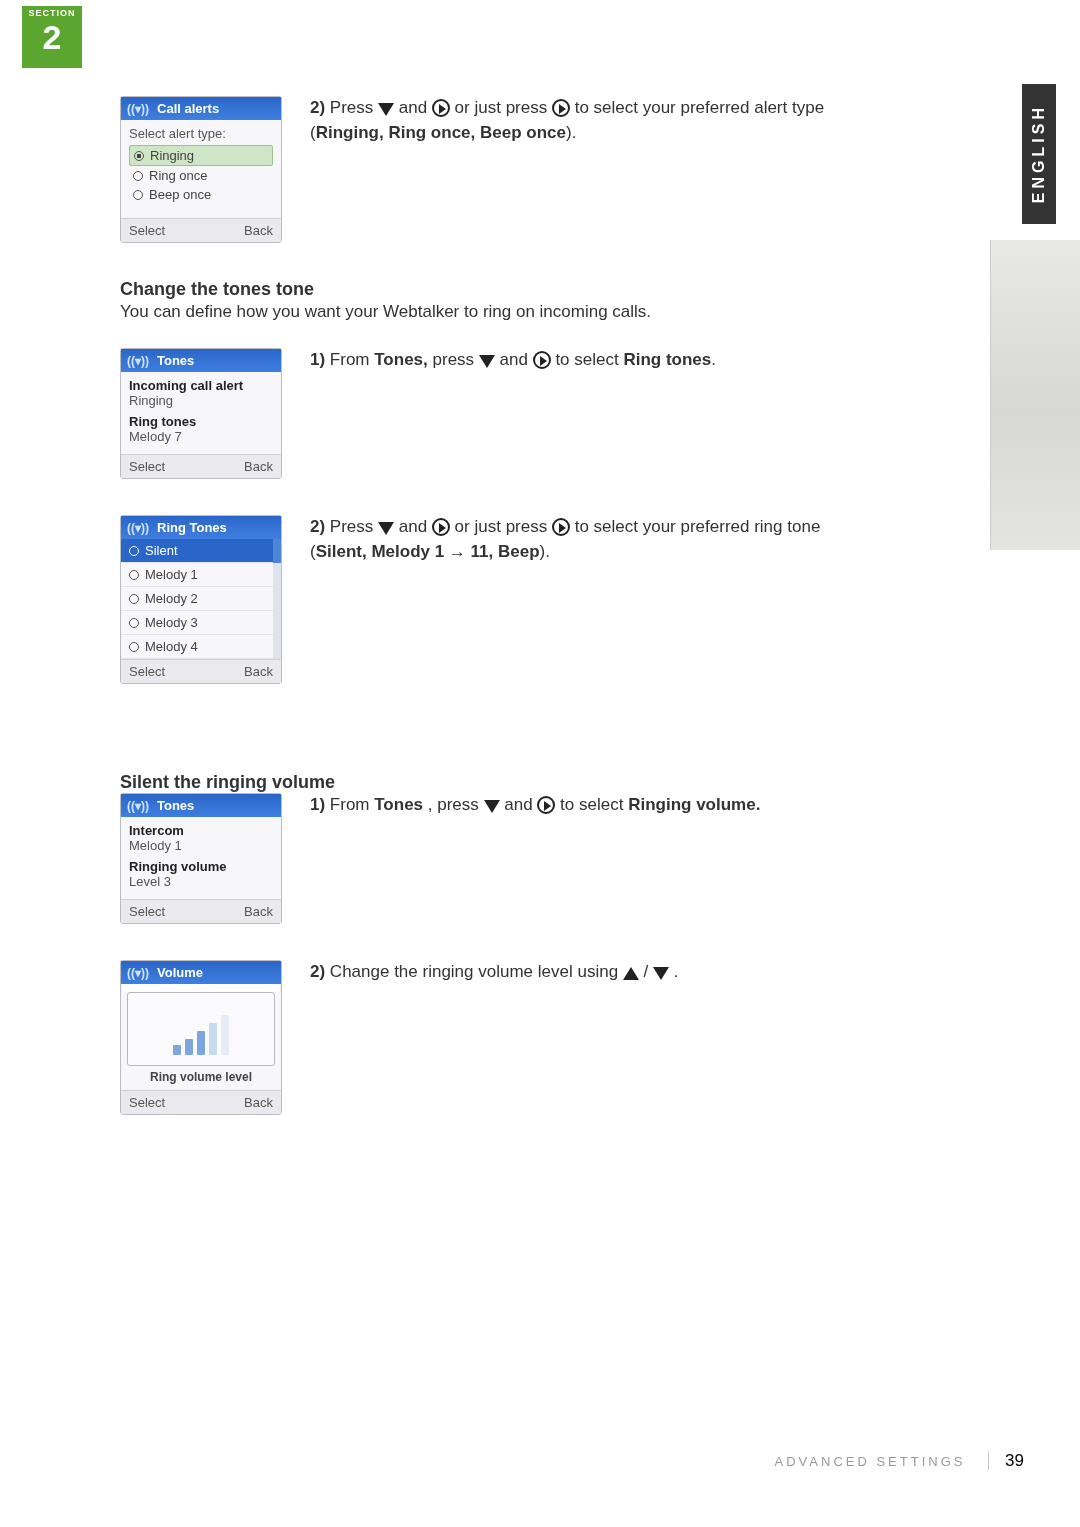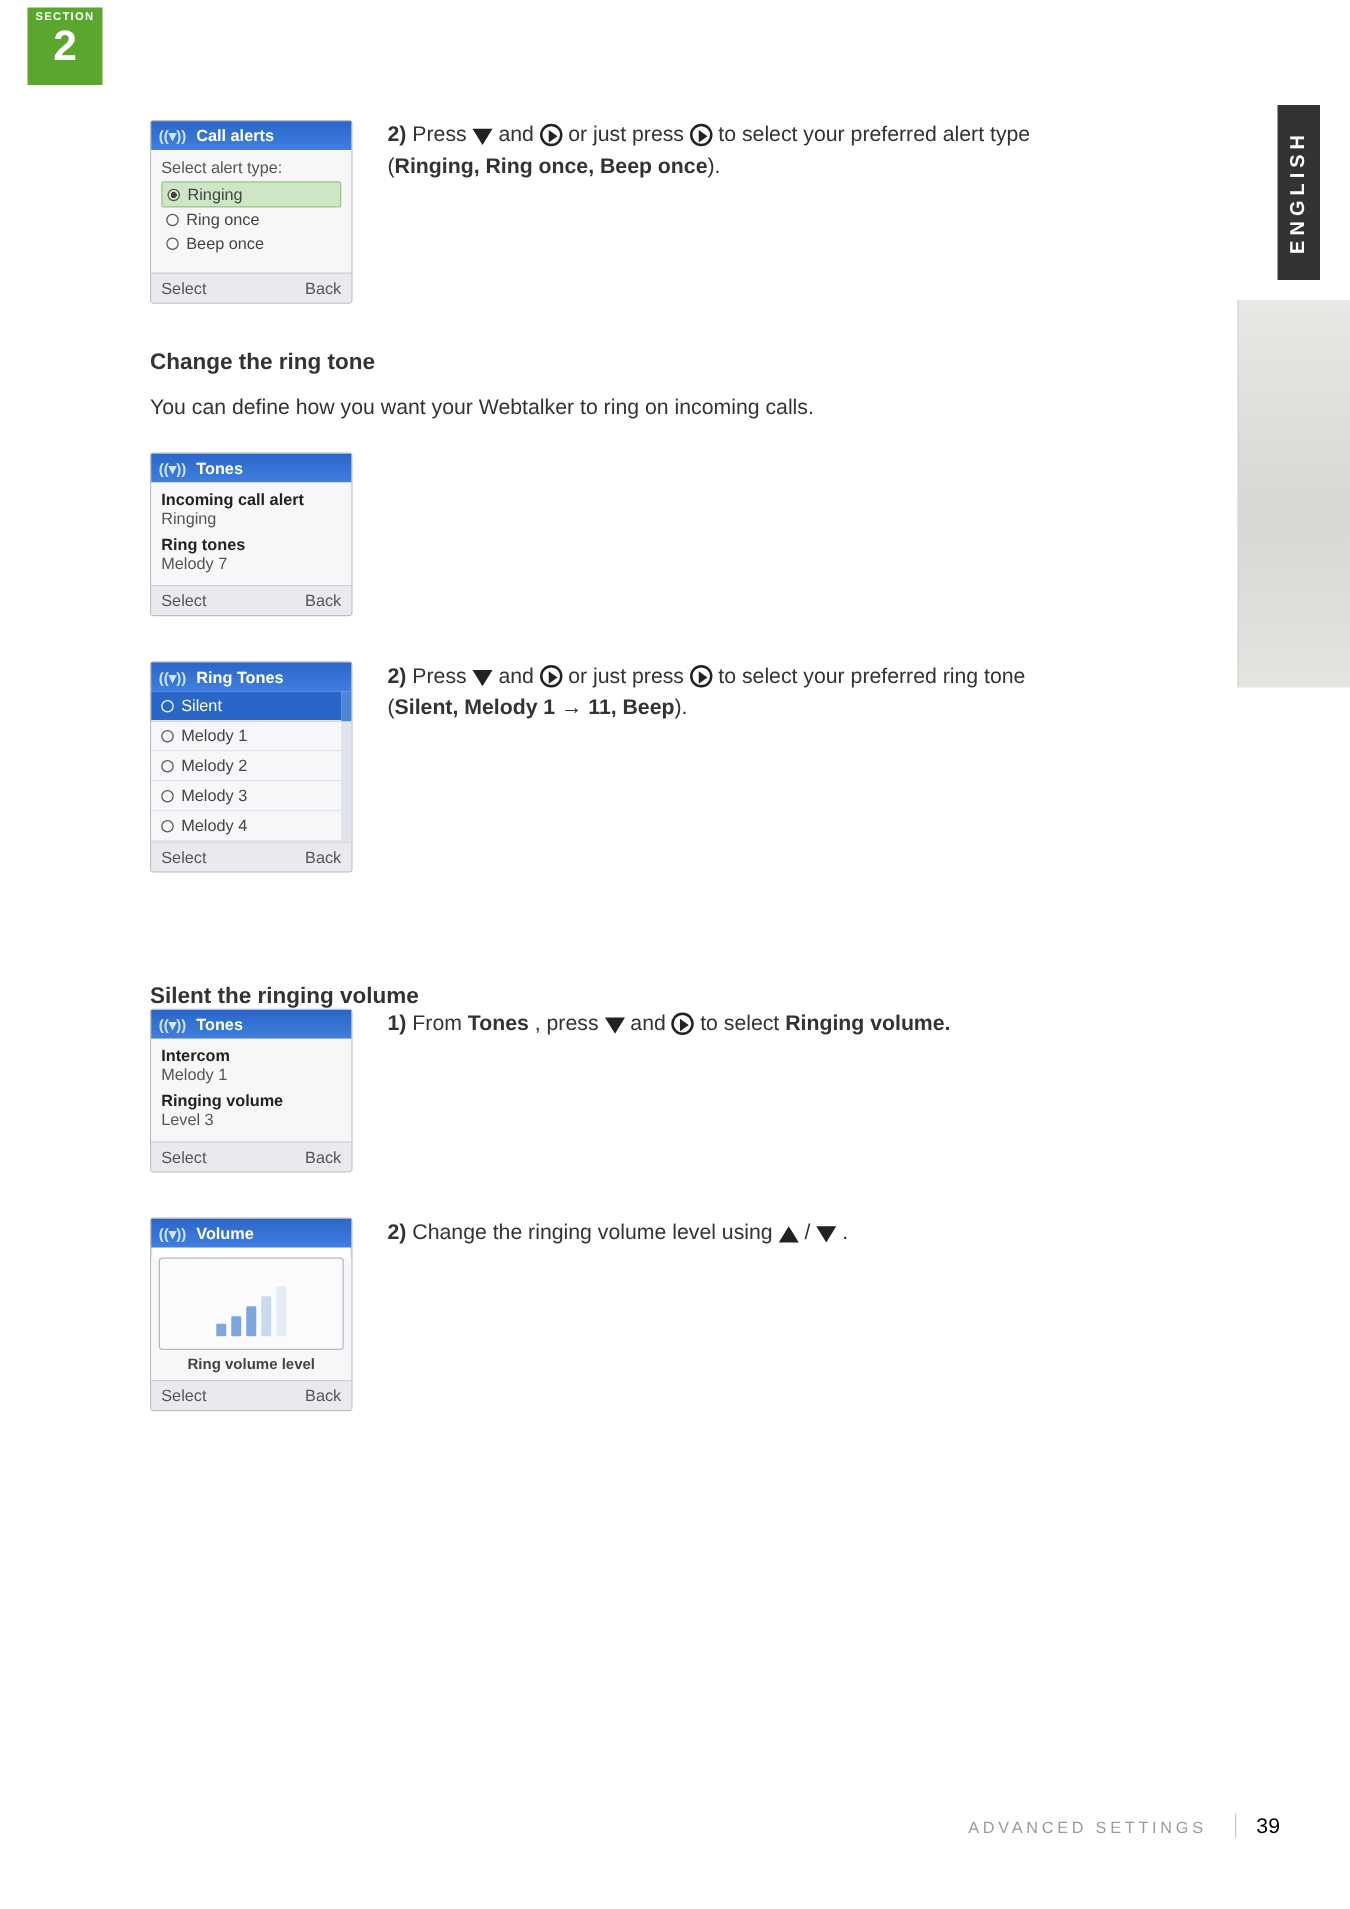--- a/index.html
+++ b/index.html
@@ -9,21 +9,21 @@
   .section-badge .lbl { font-size: 9px; letter-spacing: 1px; font-weight: 600; }
   .section-badge .num { font-size: 34px; font-weight: 700; line-height: 34px; margin-top: 2px; }
   .side-tab { position: absolute; right: 24px; top: 84px; width: 34px; height: 140px; background: #333; color: #fff; display: flex; align-items: center; justify-content: center; }
   .side-tab span { writing-mode: vertical-rl; transform: rotate(180deg); letter-spacing: 4px; font-size: 16px; font-weight: 600; }
   .side-photo { position: absolute; right: 0; top: 240px; width: 90px; height: 310px; background: linear-gradient(180deg, #e8e8e6 0%, #d7d7d3 55%, #e4e4e0 100%); border-left: 1px solid #ccc; }
   .content { position: absolute; left: 120px; top: 96px; width: 760px; }
   .row { display: flex; align-items: flex-start; margin-bottom: 36px; }
   .step-text { flex: 1; font-size: 17px; line-height: 1.45; padding-left: 28px; }
   .step-text b { font-weight: 700; }
   .sec-head { font-weight: 700; font-size: 18px; margin-top: 22px; }
-  .sec-sub { font-size: 17px; margin-top: 16px; margin-bottom: 26px; }
+  .sec-sub { font-size: 17px; margin-top: 2px; margin-bottom: 26px; }
   
   .screen { width: 162px; background: #fff; border: 1px solid #bcbcc4; border-radius: 3px; box-shadow: inset 0 0 2px #bbb; font-family: Verdana, Geneva, sans-serif; font-size: 13px; color: #444; }
   .scr-title { background: linear-gradient(#2a66c8, #3f7fe0); color: #fff; font-weight: 700; padding: 4px 6px; display: flex; align-items: center; gap: 8px; }
   .scr-title .ant { font-size: 12px; color: #cfe4ff; }
   .scr-body { padding: 6px 8px 10px 8px; background: #f7f7f9; min-height: 64px; }
   .scr-body.nopad { padding: 0; }
   .scr-foot { display: flex; justify-content: space-between; padding: 4px 8px; background: #eaeaee; border-top: 1px solid #cfcfd6; color: #555; font-size: 13px; }
   .tiny-label { font-size: 13px; color: #555; }
   .radio-list { padding: 4px 0; }
   .radio-item { display: flex; align-items: center; gap: 6px; padding: 2px 4px; font-size: 13px; }
@@ -102,40 +102,49 @@
         <span>Press </span>
         <span class="ic tri-down"></span>
         <span> and </span>
         <span class="enter"></span>
         <span> or just press </span>
         <span class="enter"></span>
         <span> to select your preferred alert type (</span><b>Ringing, Ring once, Beep once</b><span>).</span>
       </div>
     </div>
 
-    <div class="sec-head">Change the ring tone</div>
+    <div class="sec-head">Change the tones tone</div>
     <div class="sec-sub">You can define how you want your Webtalker to ring on incoming calls.</div>
 
     <div class="row">
       <div class="screen">
         <div class="scr-title">
           <span class="ant">((▾))</span>
           <span>Tones</span>
         </div>
         <div class="scr-body">
           <div class="cat">Incoming call alert</div>
           <div class="catval">Ringing</div>
           <div class="cat">Ring tones</div>
           <div class="catval" style="margin-bottom:0">Melody 7</div>
         </div>
         <div class="scr-foot">
           <span>Select</span>
           <span>Back</span>
         </div>
       </div>
+      <div class="step-text">
+        <b>1)</b>
+        <span>From </span><b>Tones,</b>
+        <span> press </span>
+        <span class="ic tri-down"></span>
+        <span> and </span>
+        <span class="enter"></span>
+        <span> to select </span><b>Ring tones</b><span>.</span>
+      </div>
     </div>
 
     <div class="row">
       <div class="screen relwrap">
         <div class="scr-title">
           <span class="ant">((▾))</span>
           <span>Ring Tones</span>
         </div>
         <div class="scr-body nopad relwrap" style="min-height:auto">
           <div class="rt-list">

